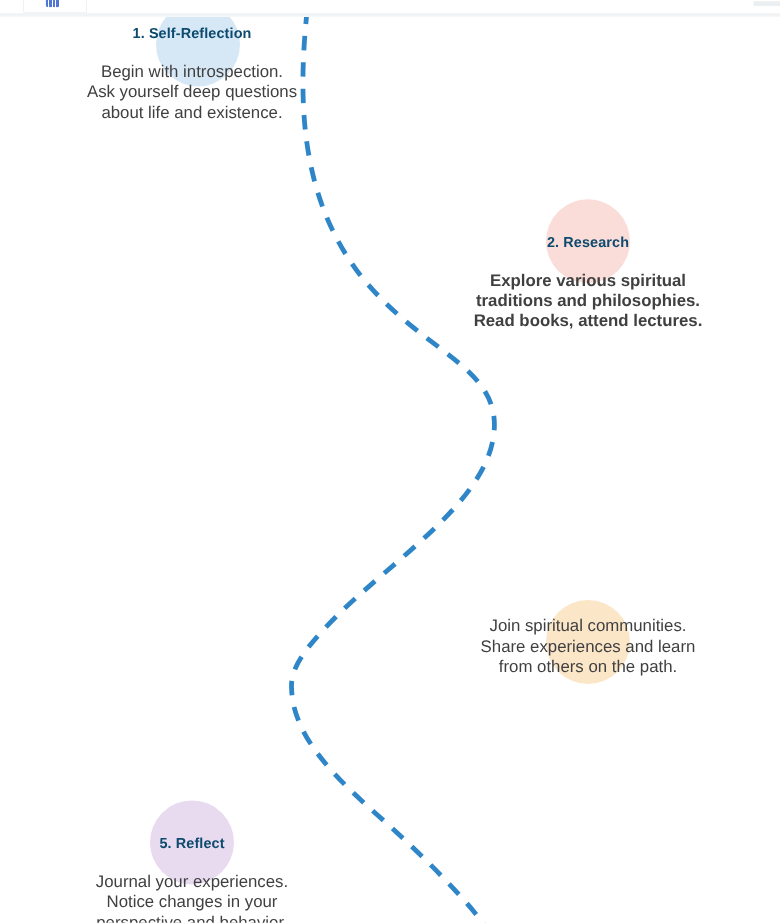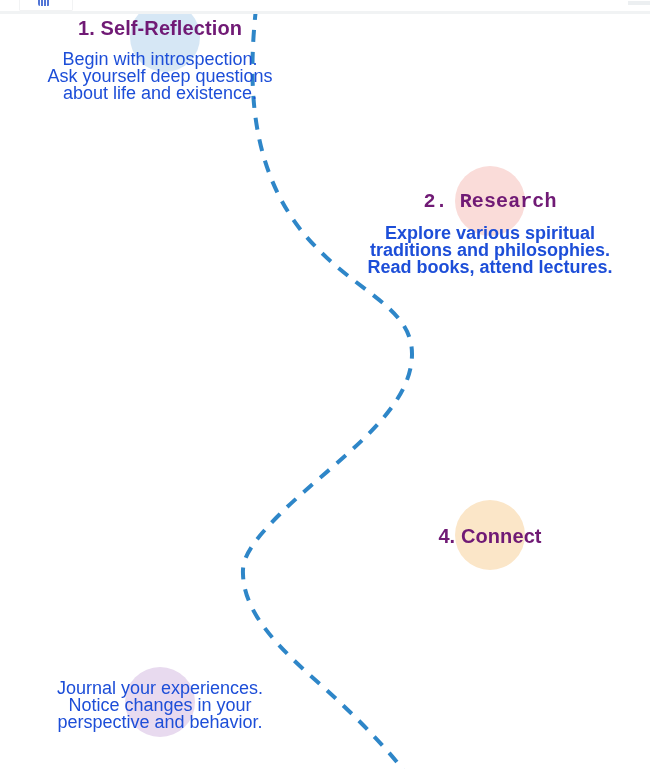--- a/index.html
+++ b/index.html
@@ -102,33 +102,33 @@
     position: absolute;
     width: 70px;
     height: 70px;
     border-radius: 50%;
     z-index: 1;
   }
 
   .step-title {
     position: relative;
     z-index: 2;
-    font-size: 20px;
+    font-size: 12px;
     font-weight: bold;
-    color: #701a75;
+    color: #0c4a6e;
     letter-spacing: 0.1px;
     margin: 0;
     line-height: 20px;
   }
 
   .step-desc {
     position: relative;
     z-index: 2;
-    font-size: 18px;
-    color: #1d4ed8;
+    font-size: 14px;
+    color: #404040;
     line-height: 17px;
     margin: 0;
     padding-top: 13px;
   }
 </style>
 </head>
 <body>
 
 <div id="browser-chrome">
   <div id="browser-tab"></div>
@@ -152,32 +152,35 @@
   <div class="step step-left" style="left:30px; top:-12px;">
     <div class="step-circle" style="left:100px; top:0px; background:#d6e7f5;"></div>
     <h3 class="step-title" style="padding-top:16px;">1. Self-Reflection</h3>
     <p class="step-desc" style="white-space:pre-line;">Begin with introspection.
 Ask yourself deep questions
 about life and existence.</p>
   </div>
 
   <div class="step step-right" style="left:360px; top:152px;">
     <div class="step-circle" style="left:95px; top:0px; background:#fadcd9;"></div>
-    <h3 class="step-title" style="padding-top:26px;font-family:Liberation Mono, monospace;">2. Research</h3>
+    <h3 class="step-title" style="padding-top:26px;">2. Research</h3>
     <p class="step-desc" style="white-space:pre-line;font-weight:bold;">Explore various spiritual
 traditions and philosophies.
 Read books, attend lectures.</p>
   </div>
 
 
   <div class="step step-right" style="left:360px; top:486px;">
     <div class="step-circle" style="left:95px; top:0px; background:#fbe6c8;"></div>
-    <h3 class="step-title" style="padding-top:26px;">4. Connect</h3>
+    <p class="step-desc" style="white-space:pre-line;">Join spiritual communities.
+Share experiences and learn
+from others on the path.</p>
   </div>
 
   <div class="step step-left" style="left:30px; top:653px;">
     <div class="step-circle" style="left:95px; top:0px; background:#e8daef;"></div>
+    <h3 class="step-title" style="padding-top:26px;">5. Reflect</h3>
     <p class="step-desc" style="white-space:pre-line;">Journal your experiences.
 Notice changes in your
 perspective and behavior.</p>
   </div>
 
 </div>
 
 </body></html>

